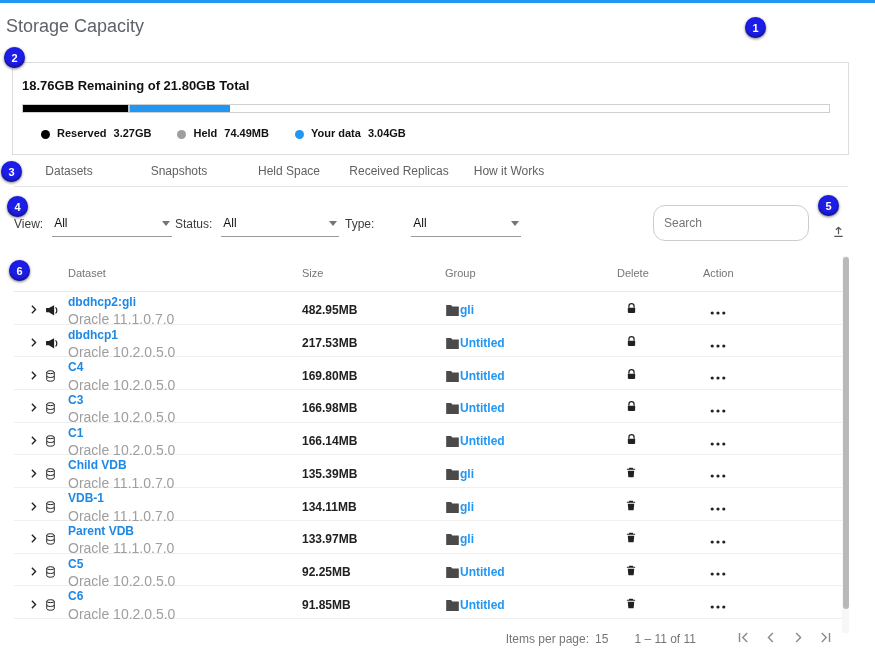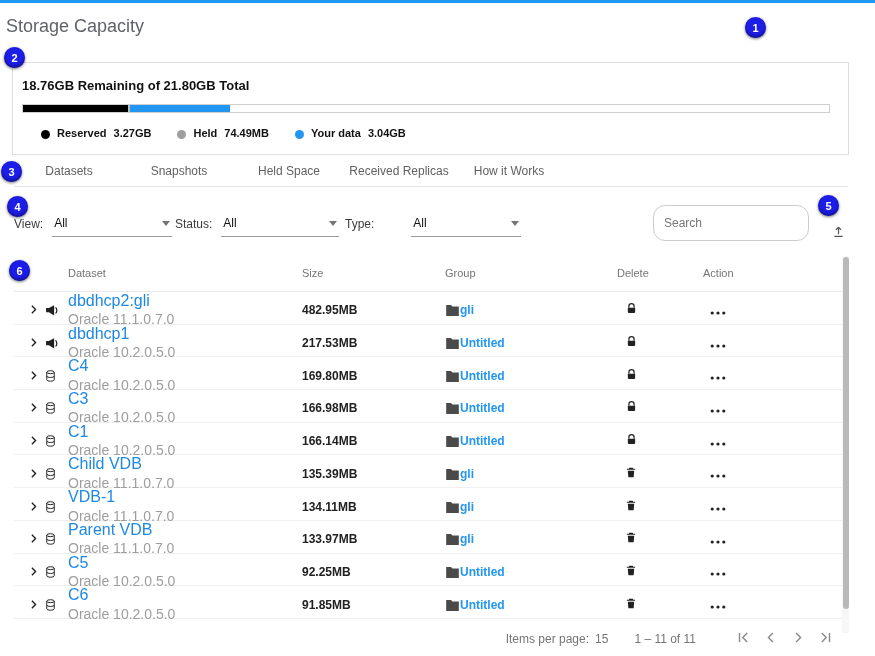--- a/index.html
+++ b/index.html
@@ -56,21 +56,21 @@
   
   .data-table { position:absolute; top:255px; left:14px; width:828px; }
   .thead { display:grid; grid-template-columns:54px 234px 143px 172px 86px auto;
     height:37px; align-items:center; border-bottom:1px solid #e8e8e8; }
   .th { font-size:11px; color:#757575; }
   .trow { display:grid; grid-template-columns:30px 24px 234px 143px 172px 86px auto;
     height:32.7px; align-items:center; border-bottom:1px solid #efefef; }
   .expander { background:none; border:none; cursor:pointer; padding:0; margin-left:8px; height:14px; }
   .type-icon { display:flex; align-items:center; }
   .name-cell { line-height:1.15; }
-  .ds-name { font-size:16px; color:#1e88e5; text-decoration:none; font-weight:400; }
+  .ds-name { font-size:12px; color:#1e88e5; text-decoration:none; font-weight:700; }
   .ds-sub { font-size:14px; color:#9e9e9e; }
   .size-cell { font-size:12px; color:#212121; font-weight:bold; }
   .group-cell { display:flex; align-items:flex-end; gap:0;font-weight:bold; }
   .group-link { font-size:12px; color:#2196f3; text-decoration:none; }
   .icon-btn { background:none; border:none; cursor:pointer; padding:2px; }
   .delete-cell { padding-left:6px; } .action-cell { padding-left:5px; }
 
   
   .vscroll { position:absolute; top:256px; right:26px; width:7px; height:377px; background:#f7f7f7; }
   .vscroll-thumb { position:absolute; top:1px; left:0.5px; width:6px; height:352px; background:#b9b9b9; border-radius:3px; }

